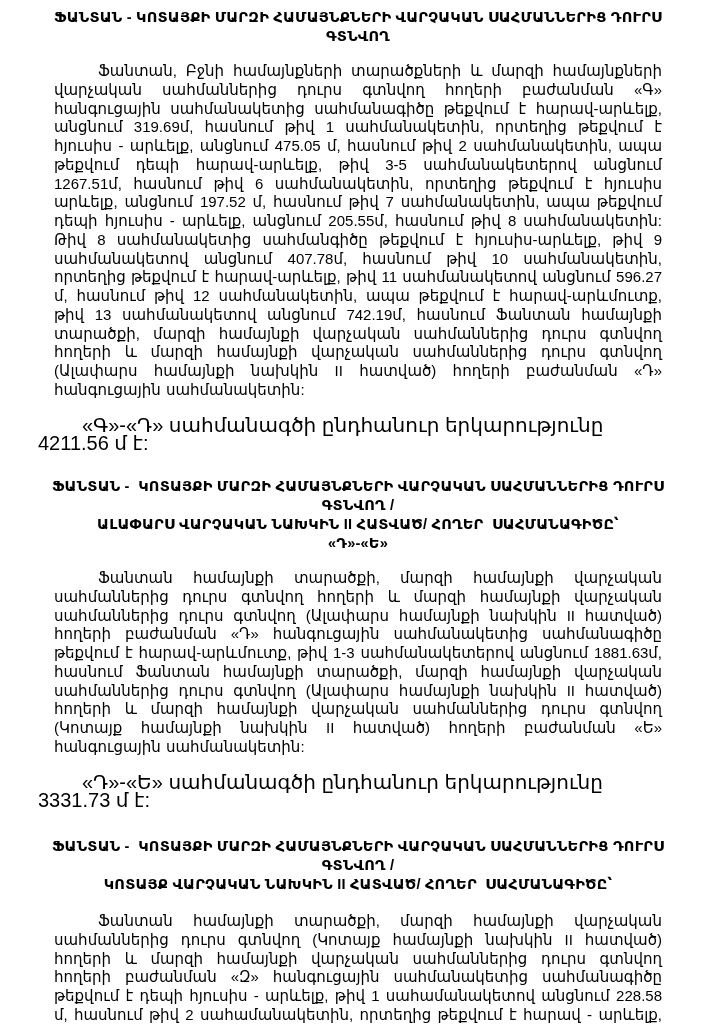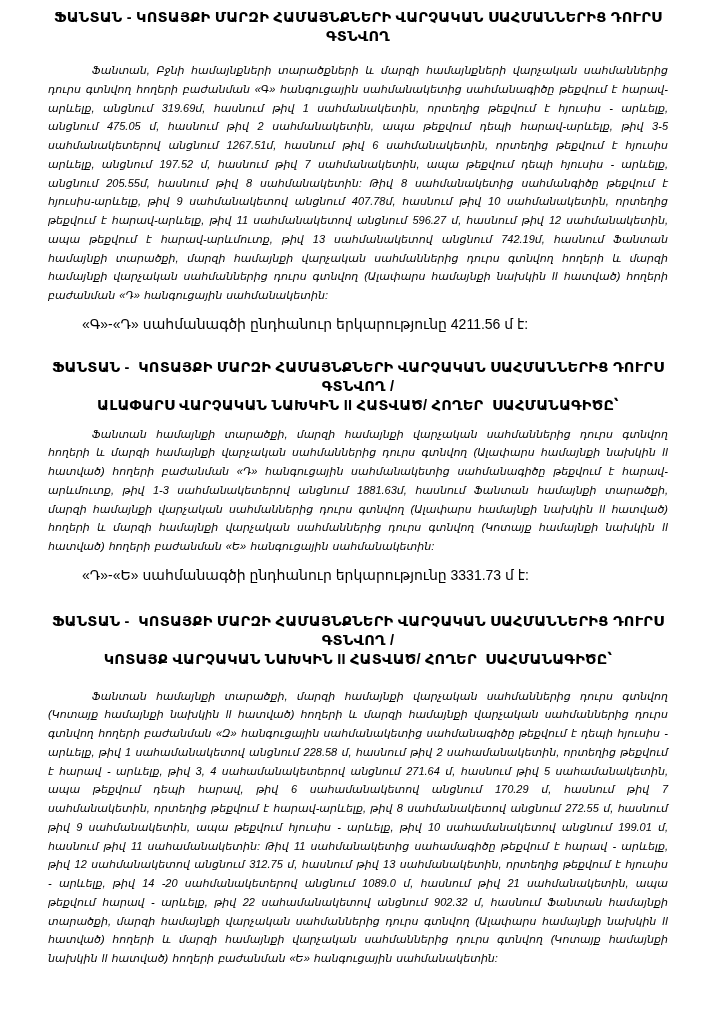--- a/index.html
+++ b/index.html
@@ -27,31 +27,30 @@
     line-height: 19px;
     letter-spacing: 0.2px;
   }
   .heading-line {
     white-space: pre-wrap;
   }
   .section-1 .heading { margin-bottom: 15px; }
   .section-2 .heading { margin-top: 24px; margin-bottom: 9px; }
   .section-3 .heading { margin-top: 27px; margin-bottom: 18px; }
   .body-text {
-    margin: 10px;
-    font-size: 11px;
+    margin: 16px;
+    font-size: 15px;
     line-height: 18.75px;
     text-align: justify;
     text-indent: 44px;
     word-spacing: 1px;
-    font-style: italic;
   }
   .total-line {
     margin: 0;
-    font-size: 14px;
+    font-size: 20px;
     line-height: 18.75px;
     text-indent: 44px;
   }
 </style>
 </head>
 <body>
 
 <div class="page">
 
   <section class="section-1">
@@ -59,20 +58,21 @@
       <div class="heading-line">ՖԱՆՏԱՆ - ԿՈՏԱՅՔԻ ՄԱՐԶԻ ՀԱՄԱՅՆՔՆԵՐԻ ՎԱՐՉԱԿԱՆ ՍԱՀՄԱՆՆԵՐԻՑ ԴՈՒՐՍ ԳՏՆՎՈՂ</div>
     </div>
     <p class="body-text">Ֆանտան, Բջնի համայնքների տարածքների և մարզի համայնքների վարչական սահմաններից դուրս գտնվող հողերի բաժանման «Գ» հանգուցային սահմանակետից սահմանագիծը թեքվում է հարավ-արևելք, անցնում 319.69մ, հասնում թիվ 1 սահմանակետին, որտեղից թեքվում է հյուսիս - արևելք, անցնում 475.05 մ, հասնում թիվ 2 սահմանակետին, ապա թեքվում դեպի հարավ-արևելք, թիվ 3-5 սահմանակետերով անցնում 1267.51մ, հասնում թիվ 6 սահմանակետին, որտեղից թեքվում է հյուսիս արևելք, անցնում 197.52 մ, հասնում թիվ 7 սահմանակետին, ապա թեքվում դեպի հյուսիս - արևելք, անցնում 205.55մ, հասնում թիվ 8 սահմանակետին: Թիվ 8 սահմանակետից սահմանգիծը թեքվում է հյուսիս-արևելք, թիվ 9 սահմանակետով անցնում 407.78մ, հասնում թիվ 10 սահմանակետին, որտեղից թեքվում է հարավ-արևելք, թիվ 11 սահմանակետով անցնում  596.27 մ, հասնում թիվ 12 սահմանակետին, ապա թեքվում է հարավ-արևմուտք, թիվ 13 սահմանակետով անցնում 742.19մ, հասնում Ֆանտան համայնքի տարածքի, մարզի համայնքի վարչական սահմաններից դուրս գտնվող հողերի և մարզի համայնքի վարչական սահմաններից դուրս գտնվող (Ալափարս համայնքի նախկին II հատված) հողերի բաժանման «Դ» հանգուցային սահմանակետին:</p>
     <p class="total-line">«Գ»-«Դ» սահմանագծի  ընդհանուր երկարությունը 4211.56 մ է:</p>
   </section>
 
   <section class="section-2">
     <div class="heading">
       <div class="heading-line">ՖԱՆՏԱՆ -  ԿՈՏԱՅՔԻ ՄԱՐԶԻ ՀԱՄԱՅՆՔՆԵՐԻ ՎԱՐՉԱԿԱՆ ՍԱՀՄԱՆՆԵՐԻՑ ԴՈՒՐՍ ԳՏՆՎՈՂ /</div>
       <div class="heading-line">ԱԼԱՓԱՐՍ ՎԱՐՉԱԿԱՆ ՆԱԽԿԻՆ II ՀԱՏՎԱԾ/ ՀՈՂԵՐ  ՍԱՀՄԱՆԱԳԻԾԸ՝</div>
+      <div class="heading-line">«Դ»-«Ե»</div>
     </div>
     <p class="body-text">Ֆանտան համայնքի տարածքի, մարզի համայնքի վարչական սահմաններից դուրս գտնվող հողերի և մարզի համայնքի վարչական սահմաններից դուրս գտնվող (Ալափարս համայնքի նախկին II հատված) հողերի բաժանման «Դ»  հանգուցային սահմանակետից սահմանագիծը թեքվում է հարավ-արևմուտք, թիվ 1-3 սահմանակետերով անցնում 1881.63մ, հասնում Ֆանտան համայնքի տարածքի, մարզի համայնքի վարչական սահմաններից դուրս գտնվող (Ալափարս համայնքի նախկին II հատված) հողերի  և  մարզի համայնքի վարչական սահմաններից դուրս գտնվող (Կոտայք համայնքի նախկին II հատված) հողերի բաժանման «Ե» հանգուցային սահմանակետին:</p>
     <p class="total-line">«Դ»-«Ե» սահմանագծի  ընդհանուր երկարությունը 3331.73 մ է:</p>
   </section>
 
   <section class="section-3">
     <div class="heading">
       <div class="heading-line">ՖԱՆՏԱՆ -  ԿՈՏԱՅՔԻ ՄԱՐԶԻ ՀԱՄԱՅՆՔՆԵՐԻ ՎԱՐՉԱԿԱՆ ՍԱՀՄԱՆՆԵՐԻՑ ԴՈՒՐՍ ԳՏՆՎՈՂ /</div>
       <div class="heading-line">ԿՈՏԱՅՔ ՎԱՐՉԱԿԱՆ ՆԱԽԿԻՆ II ՀԱՏՎԱԾ/ ՀՈՂԵՐ  ՍԱՀՄԱՆԱԳԻԾԸ՝</div>
     </div>

